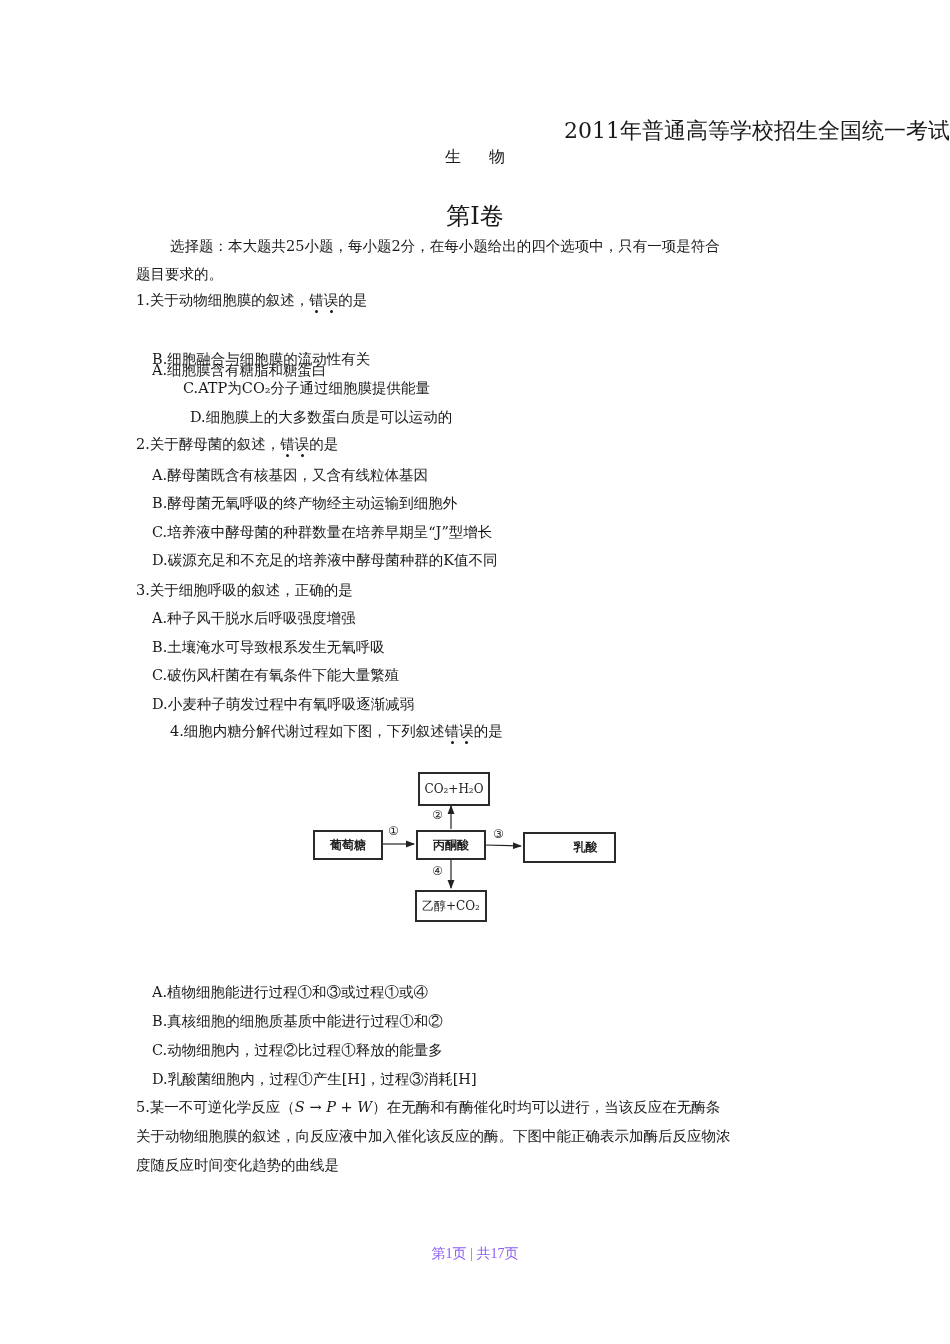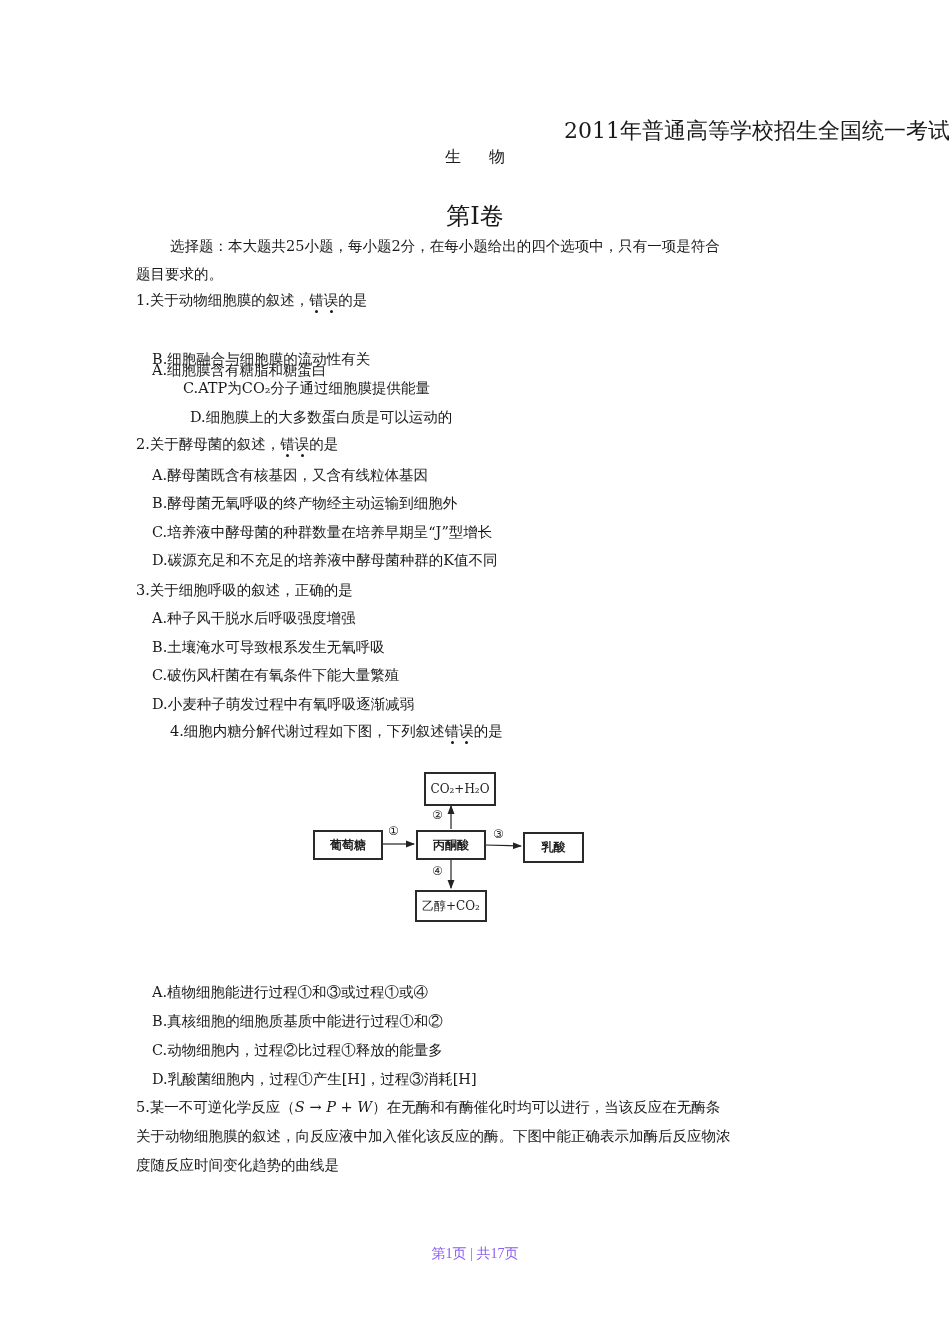--- a/index.html
+++ b/index.html
@@ -62,22 +62,22 @@
           <path d="M0,1 L8,4 L0,7 z" fill="#222"></path>
         </marker>
       </defs>
       <line x1="383" y1="844" x2="414" y2="844" stroke="#222" stroke-width="1.2" marker-end="url(#ah)"></line>
       <line x1="485" y1="845" x2="521" y2="846" stroke="#222" stroke-width="1.2" marker-end="url(#ah)"></line>
       <line x1="451" y1="829" x2="451" y2="806" stroke="#222" stroke-width="1.2" marker-end="url(#ah)"></line>
       <line x1="451" y1="860" x2="451" y2="888" stroke="#222" stroke-width="1.2" marker-end="url(#ah)"></line>
     </svg>
     <div class="box" style="left:313px; top:830px; width:66px; height:26px;">葡萄糖</div>
     <div class="box" style="left:416px; top:830px; width:66px; height:26px;">丙酮酸</div>
-    <div class="box" style="left:523px; top:832px; width:57px; height:27px;">乳酸</div>
-    <div class="box" style="left:418px; top:772px; width:68px; height:30px; font-weight:normal; font-family:'DejaVu Serif', serif;margin-left:6px;">CO₂+H₂O</div>
+    <div class="box" style="left:523px; top:832px; width:57px; height:27px;padding-left:32px;">乳酸</div>
+    <div class="box" style="left:418px; top:772px; width:68px; height:30px; font-weight:normal; font-family:'DejaVu Serif', serif;">CO₂+H₂O</div>
     <div class="box" style="left:415px; top:890px; width:68px; height:28px; font-weight:normal; font-family:'DejaVu Serif', serif;">乙醇+CO₂</div>
     <div class="lbl" style="left:388px; top:824px;">①</div>
     <div class="lbl" style="left:432px; top:808px;">②</div>
     <div class="lbl" style="left:493px; top:827px;">③</div>
     <div class="lbl" style="left:432px; top:864px;">④</div>
   </div>
 
   <div class="abs txt" style="left:152px; top:982px;">A.植物细胞能进行过程①和③或过程①或④</div>
   <div class="abs txt" style="left:152px; top:1011px;">B.真核细胞的细胞质基质中能进行过程①和②</div>
   <div class="abs txt" style="left:152px; top:1040px;">C.动物细胞内，过程②比过程①释放的能量多</div>

